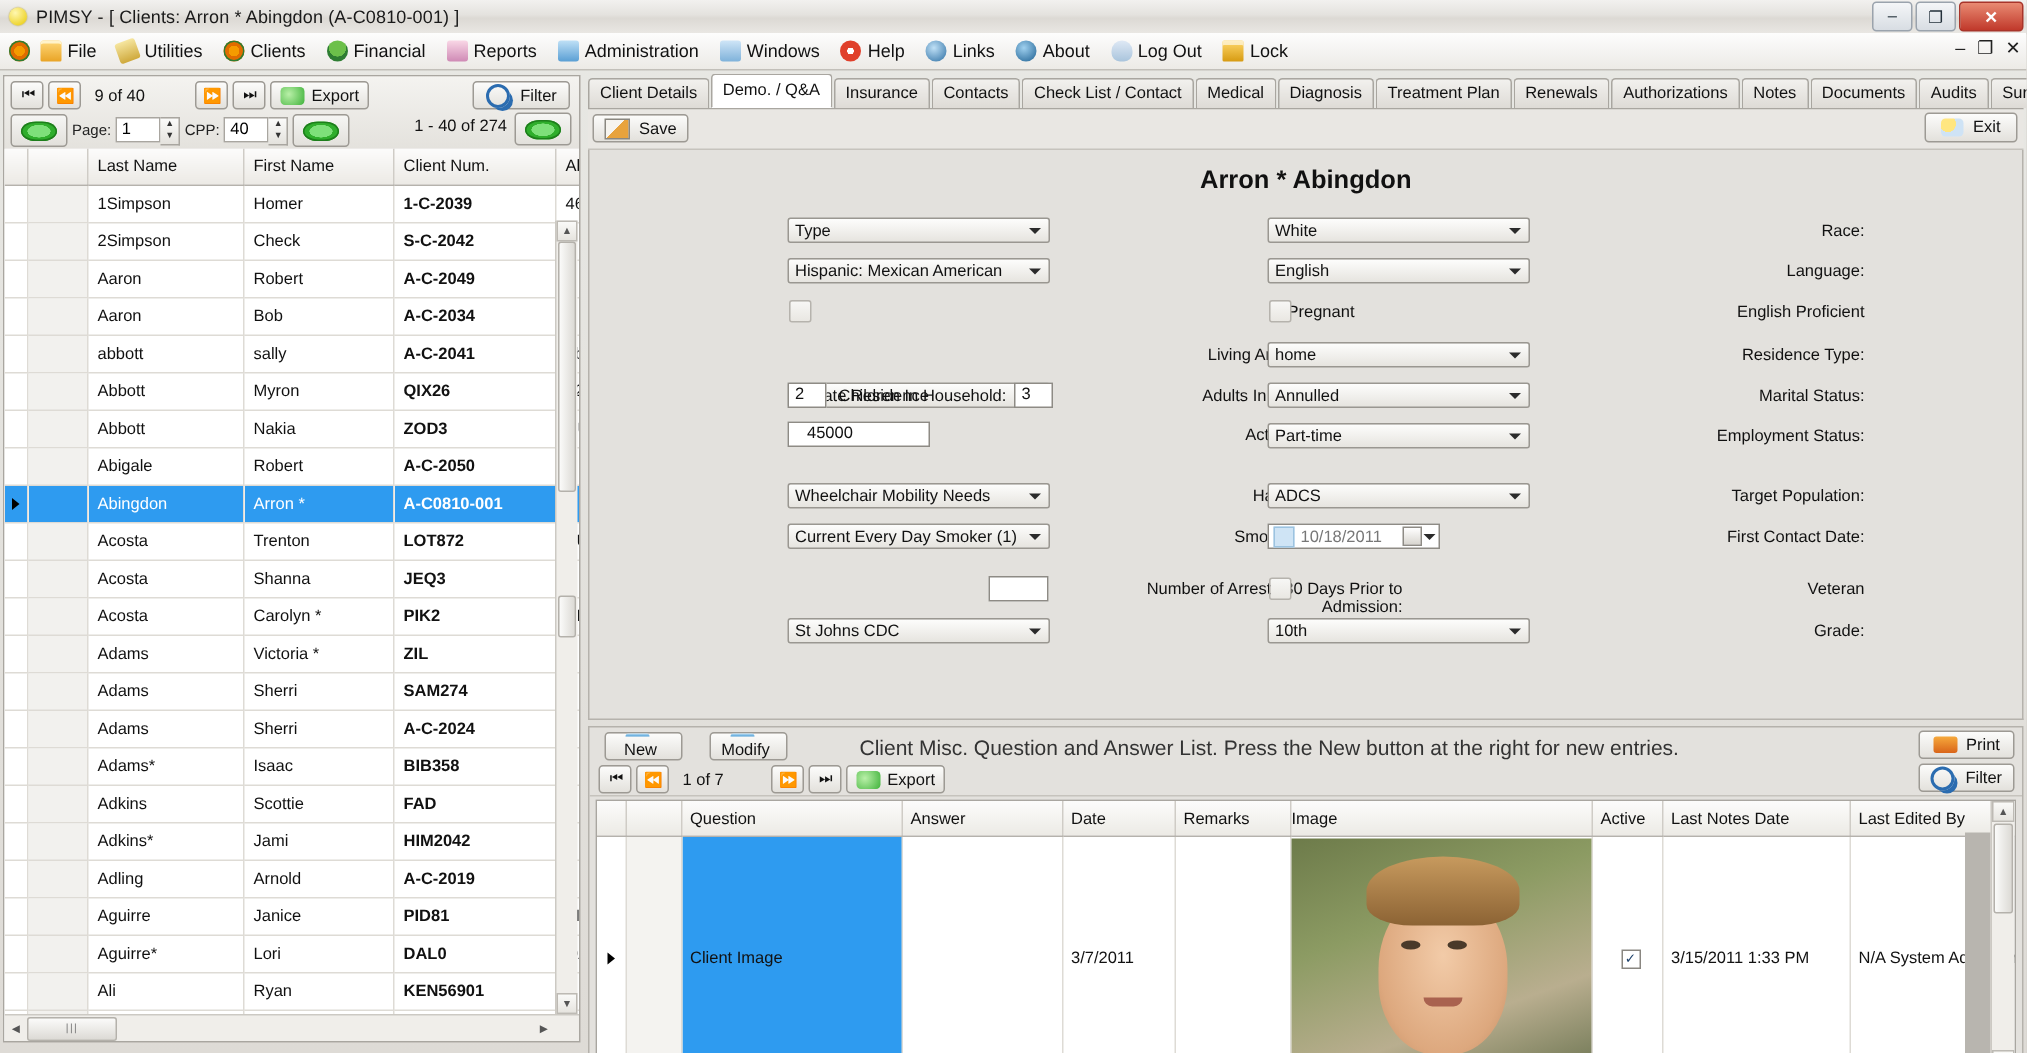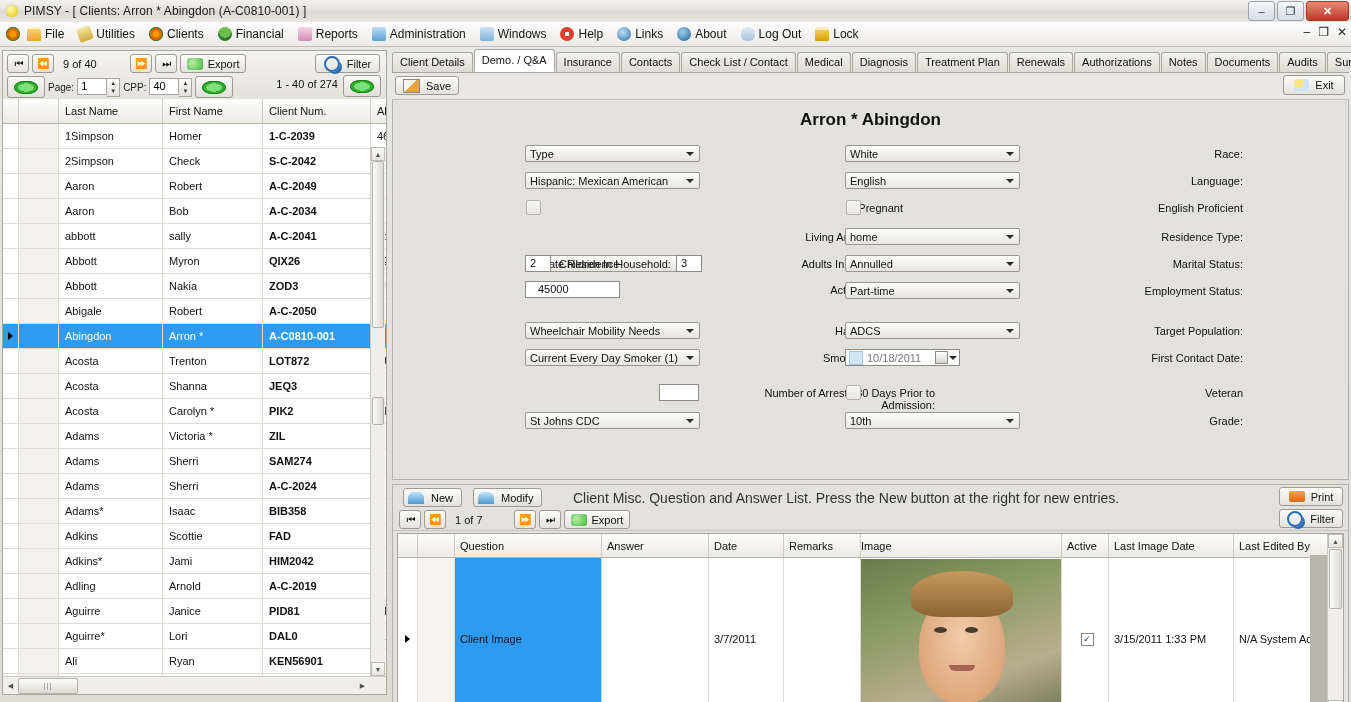--- a/index.html
+++ b/index.html
@@ -156,21 +156,21 @@
   .dateswatch{width:12px;height:12px;background:#cfe4f5;border:1px solid #9cc3e0;}
   .datebtn{position:absolute;right:2px;display:flex;align-items:center;gap:1px;}
   .datebtn .cal{width:11px;height:11px;background:linear-gradient(#fff,#d8d5cf);border:1px solid #8e8b85;}
   .datebtn .dc{width:0;height:0;border-left:4px solid transparent;border-right:4px solid transparent;
      border-top:4px solid #2b2b2b;}
 
   
   .subpanel{position:relative;margin-top:4px;height:236px;background:#e3e1dd;
      border:1px solid #b5b2ac;box-sizing:border-box;}
   .sp-toolbar{position:relative;height:45px;border-bottom:1px solid #c6c3bd;}
-  .pillbtn{height:19px;padding:0 8px 0 4px;min-width:52px;}
+  .pillbtn{height:19px;padding:0 8px 0 4px;min-width:52px;flex-direction:column;}
   .pill-ico{width:16px;height:12px;margin-right:4px;border-radius:6px 6px 0 0;
      background:linear-gradient(#bfe2f8,#4a9bd4);}
   .sp-hint{position:absolute;left:180px;top:5px;font-size:14px;color:#333;}
   .printbtn{position:absolute;right:5px;top:2px;width:64px;height:19px;}
   .printico{width:16px;height:11px;margin-right:3px;
      background:linear-gradient(#f6a93c,#d9651a);border-radius:2px;}
   .sfilterbtn{position:absolute;right:5px;top:24px;width:64px;height:19px;}
 
   .sp-grid{position:absolute;left:4px;right:4px;top:48px;bottom:4px;background:#fff;
      border:1px solid #a9a6a0;overflow:hidden;}
@@ -744,21 +744,21 @@
           <thead>
               <tr>
             <th class="qc-mark"></th>
             <th class="qc-row"></th>
             <th class="qc-q">Question</th>
             <th class="qc-a">Answer</th>
             <th class="qc-d">Date</th>
             <th class="qc-r">Remarks</th>
             <th class="qc-i" style="padding-left:5px">Image</th>
             <th class="qc-ac">Active</th>
-            <th class="qc-led">Last Image Date</th>
+            <th class="qc-led">Last Notes Date</th>
             <th class="qc-leb">Last Edited By</th>
           </tr>
             </thead>
           <tbody>
             <tr>
               <td class="qc-mark">
                   <span class="rowarrow"></span>
                 </td>
               <td class="qc-row"></td>
               <td class="qc-q qcell-blue">Client Image</td>

